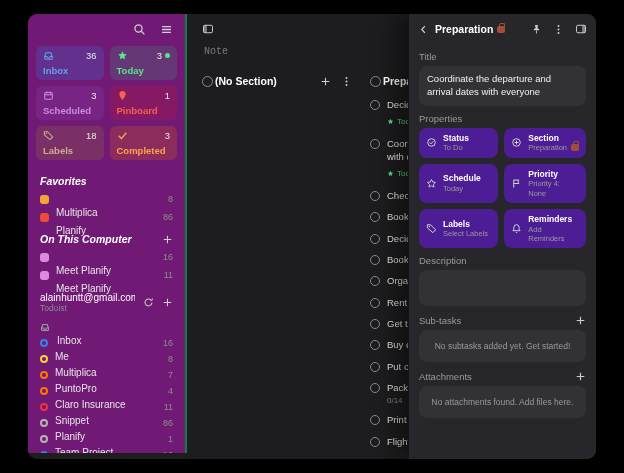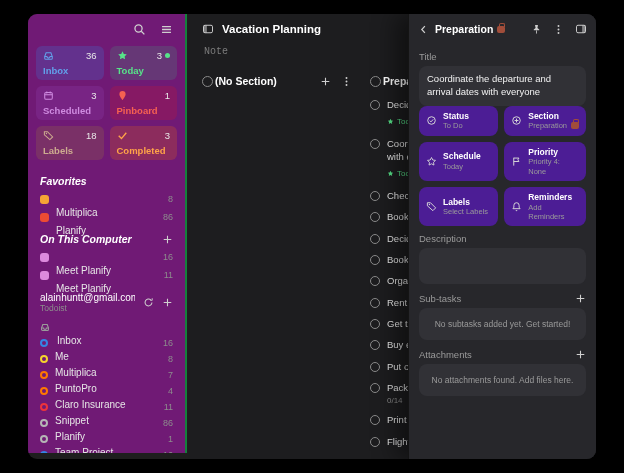--- a/index.html
+++ b/index.html
@@ -291,21 +291,20 @@
   </aside>
 
   <main class="middle">
     <div class="mid-head">
       <span class="icon-btn">
         <svg width="12" height="12" viewBox="0 0 16 16" fill="none" stroke="currentColor" stroke-width="1.3">
               <rect x="2" y="3" width="12" height="10" rx="2"></rect>
               <rect x="2" y="3" width="4.5" height="10" fill="currentColor" opacity=".55" stroke="none"></rect>
             </svg>
       </span>
-      <span class="mid-title">Vacation Planning</span>
     </div>
     <div class="mid-note">Note</div>
 
     <div class="board">
       <div class="col1">
         <div class="col-head">
           <span class="col-circle"></span>
           <span class="col-name">(No Section)</span>
           <span class="col-actions">
             <span class="icon-btn">
@@ -469,20 +468,21 @@
                 <rect x="9.5" y="3" width="4.5" height="10" fill="currentColor" opacity=".55" stroke="none"></rect>
               </svg>
         </span>
       </span>
     </div>
 
     <div class="dt-body">
       <div class="lbl">Title</div>
       <div class="box title-box">Coordinate the departure and arrival dates with everyone</div>
 
+      <div class="lbl">Properties</div>
       <div class="props">
         <div class="prop">
           <svg viewBox="0 0 16 16" fill="none" stroke="currentColor" stroke-width="1.4">
                 <circle cx="8" cy="8" r="5.5"></circle>
                 <path d="M5.5 8.2 7.2 10 10.5 6.4"></path>
               </svg>
           <div>
                 <div class="p-name">Status</div>
                <div class="p-val">To Do</div>
               </div>

